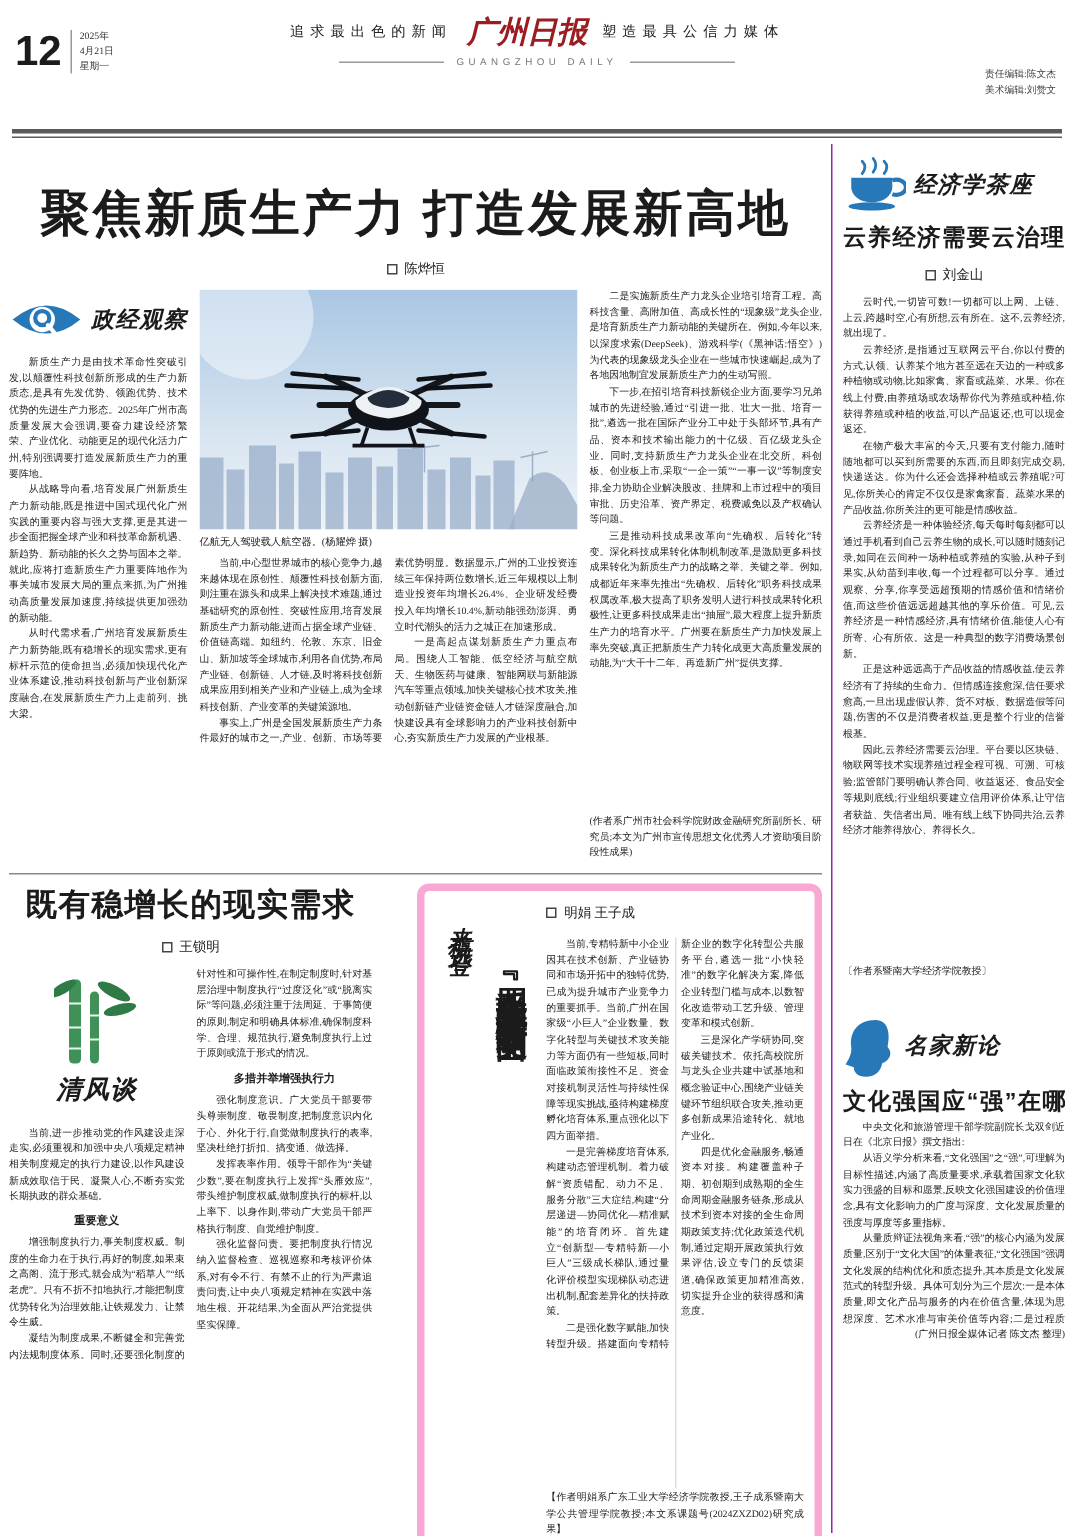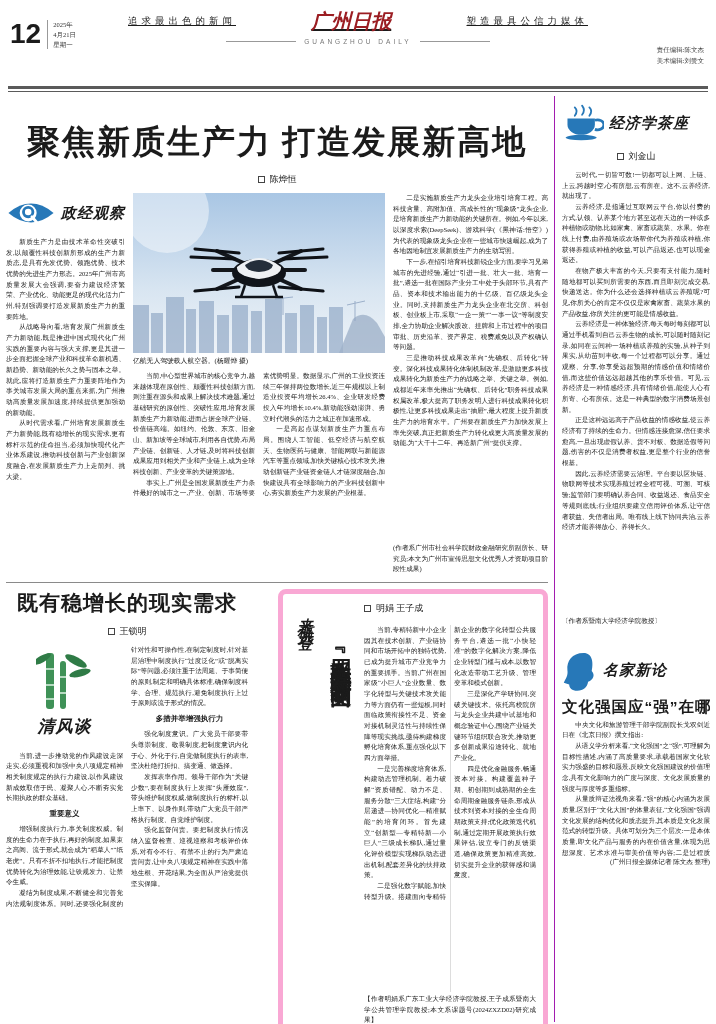--- a/index.html
+++ b/index.html
@@ -7,21 +7,21 @@
     --ink:#1b1b1b; --rule:#5a5a5a;
   }
   *{box-sizing:border-box; margin:0; padding:0;}
   html,body{width:716px; background:#fff;}
   body{width:716px; height:1024px; overflow:hidden; font-family:"Liberation Serif",serif; color:var(--ink);}
   .page{width:716px; height:1024px; padding:0 6px; position:relative;}
 
   
   .header{position:relative; height:86px;}
   .mast-center{width:460px; margin:0 auto; text-align:center; padding-top:8px;}
-  .slogan-row{display:flex; align-items:center; justify-content:space-between; gap:10px;text-decoration:underline;}
+  .slogan-row{display:flex; align-items:center; justify-content:center; gap:10px;}
   .slogan{font-size:9.5px; letter-spacing:4px; color:#222; font-family:"Liberation Sans",sans-serif;}
   .logo{font-size:20px; font-weight:bold; font-style:italic; color:var(--masthead-red); white-space:nowrap;}
   .weekly-title{font-size:41px; font-weight:bold; color:var(--title-blue); letter-spacing:8px;
     text-shadow:3px 3px 0 #d8d8d8; line-height:1.05; margin-top:2px;}
   .gz-daily{display:flex; align-items:center; justify-content:center; gap:8px; margin-top:3px;}
   .gz-daily span{font-size:6.5px; letter-spacing:3px; color:#777; font-family:"Liberation Sans",sans-serif;}
   .gz-daily i{display:block; width:70px; height:0; border-top:1px solid #999;}
   .pageinfo{position:absolute; left:4px; top:20px; display:flex; align-items:flex-start; gap:6px;}
   .pagenum{font-size:28px; font-weight:bold; font-family:"Liberation Sans",sans-serif; line-height:1;}
   .dateblock{font-size:6.5px; color:#333; line-height:1.5; border-left:1px solid #999; padding-left:5px;}
@@ -297,20 +297,21 @@
               <path d="M14,3 q4,4 0,9"></path>
                 <path d="M22,1 q4,5 0,10"></path>
                 <path d="M30,3 q4,4 0,9"></path>
             </g>
             <path d="M6,15 h30 v7 a15,11 0 0 1 -30,0 z" fill="var(--accent)"></path>
             <path d="M36,17 a7,5.5 0 1 1 0,10" fill="none" stroke="var(--accent)" stroke-width="3"></path>
             <ellipse cx="21" cy="36" rx="17" ry="3" fill="var(--accent)"></ellipse>
           </svg>
           <span class="badge-cal">经济学茶座</span>
         </div>
+        <div class="r-title">云养经济需要云治理</div>
         <div class="byline">
           <span class="sq"></span>
           <span>刘金山</span>
         </div>
         <div class="body-text clip tea-body">
             <p>云时代,一切皆可数!一切都可以上网、上链、上云,跨越时空,心有所想,云有所在。这不,云养经济,就出现了。</p>
             <p>云养经济,是指通过互联网云平台,你以付费的方式,认领、认养某个地方甚至远在天边的一种或多种植物或动物,比如家禽、家畜或蔬菜、水果。你在线上付费,由养殖场或农场帮你代为养殖或种植,你获得养殖或种植的收益,可以产品返还,也可以现金返还。</p>
             <p>在物产极大丰富的今天,只要有支付能力,随时随地都可以买到所需要的东西,而且即刻完成交易,快递送达。你为什么还会选择种植或云养殖呢?可见,你所关心的肯定不仅仅是家禽家畜、蔬菜水果的产品收益,你所关注的更可能是情感收益。</p>
             <p>云养经济是一种体验经济,每天每时每刻都可以通过手机看到自己云养生物的成长,可以随时随刻记录,如同在云间种一场种植或养殖的实验,从种子到果实,从幼苗到丰收,每一个过程都可以分享。通过观察、分享,你享受远超预期的情感价值和情绪价值,而这些价值远远超越其他的享乐价值。可见,云养经济是一种情感经济,具有情绪价值,能使人心有所寄、心有所依。这是一种典型的数字消费场景创新。</p>
             <p>正是这种远远高于产品收益的情感收益,使云养经济有了持续的生命力。但情感连接愈深,信任要求愈高,一旦出现虚假认养、货不对板、数据造假等问题,伤害的不仅是消费者权益,更是整个行业的信誉根基。</p>

